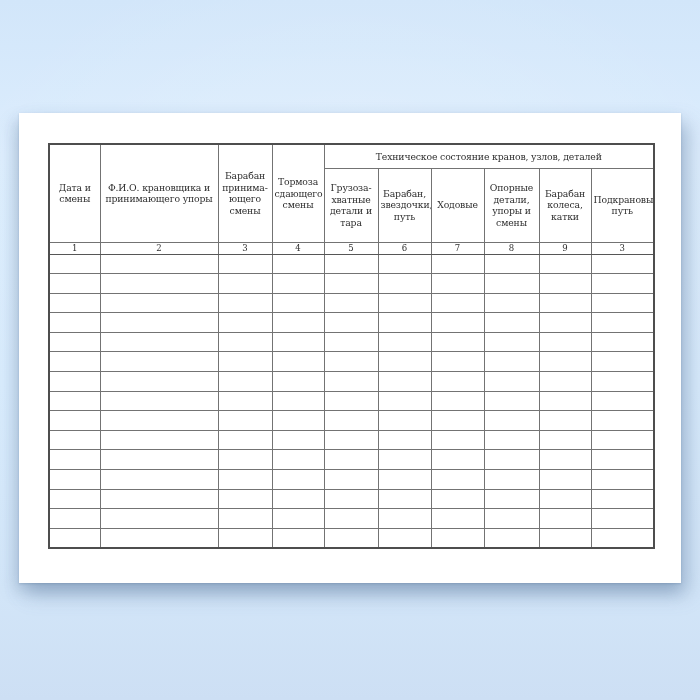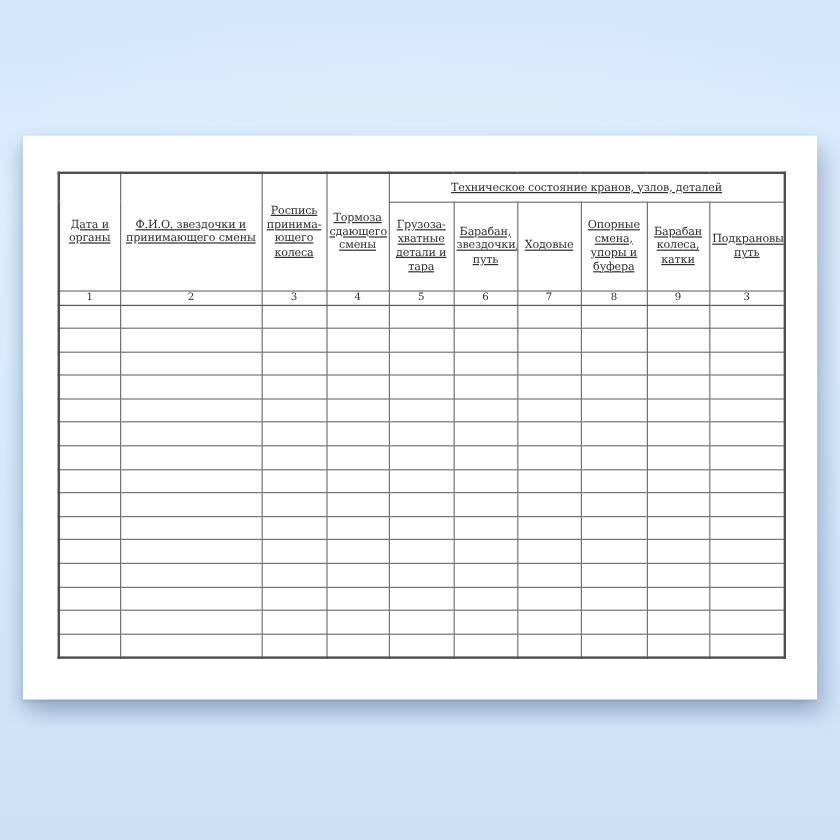--- a/index.html
+++ b/index.html
@@ -45,21 +45,21 @@
     vertical-align: middle;
     color: #2e2e2e;
     font-weight: normal;
     font-size: 9.3px;
     line-height: 11.5px;
     letter-spacing: -0.15px;
     overflow: hidden;
   }
 
   table.form-table { border: 2px solid #4e4e4e; }
-  thead th { border-color: #686868; text-decoration: underline; }
+  thead th { border-color: #686868; }
 
   tr.row-top  { height: 24px; }
   tr.row-sub  { height: 74px; }
   tr.row-nums td {
     height: 12px;
     font-size: 8.5px;
     line-height: 9px;
     padding: 0 2px;
     border-top: 1px solid #5f5f5f;
     border-bottom: 1.6px solid #565656;
@@ -91,31 +91,31 @@
           <col class="c4">
           <col class="c5">
         <col class="c6">
           <col class="c7">
           <col class="c8">
           <col class="c9">
           <col class="c10">
       </colgroup>
       <thead>
         <tr class="row-top">
-          <th rowspan="2">Дата и органы</th>
-          <th rowspan="2">Ф.И.О. звездочки и принимающего смены</th>
-          <th rowspan="2">Роспись принима-ющего колеса</th>
+          <th rowspan="2">Дата и смены</th>
+          <th rowspan="2">Ф.И.О. крановщика и принимающего упоры</th>
+          <th rowspan="2">Барабан принима-ющего смены</th>
           <th rowspan="2">Тормоза сдающего смены</th>
           <th colspan="6">Техническое состояние кранов, узлов, деталей</th>
         </tr>
         <tr class="row-sub">
           <th>Грузоза-хватные детали и тара</th>
           <th>Барабан, звездочки, путь</th>
           <th>Ходовые</th>
-          <th>Опорные смена, упоры и буфера</th>
+          <th>Опорные детали, упоры и смены</th>
           <th>Барабан колеса, катки</th>
           <th>Подкрановый путь</th>
         </tr>
         <tr class="row-nums">
           <td>1</td>
           <td>2</td>
           <td>3</td>
           <td>4</td>
           <td>5</td>
           <td>6</td>

